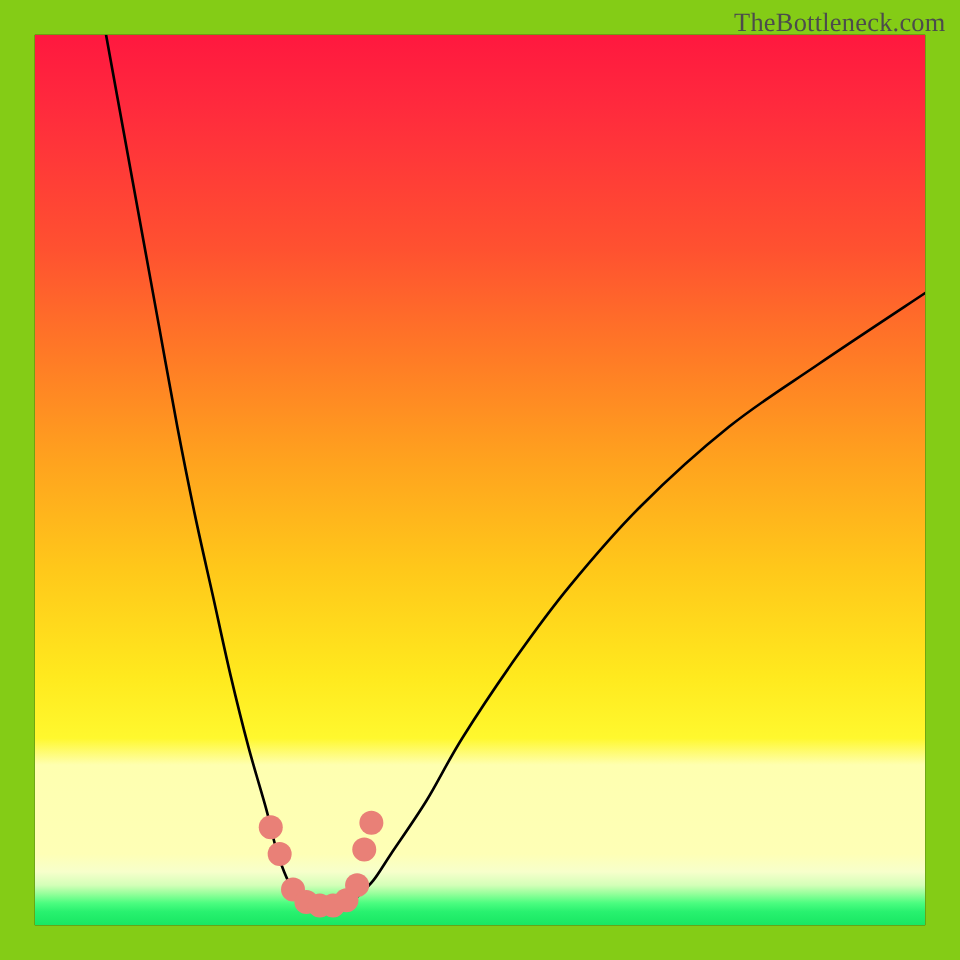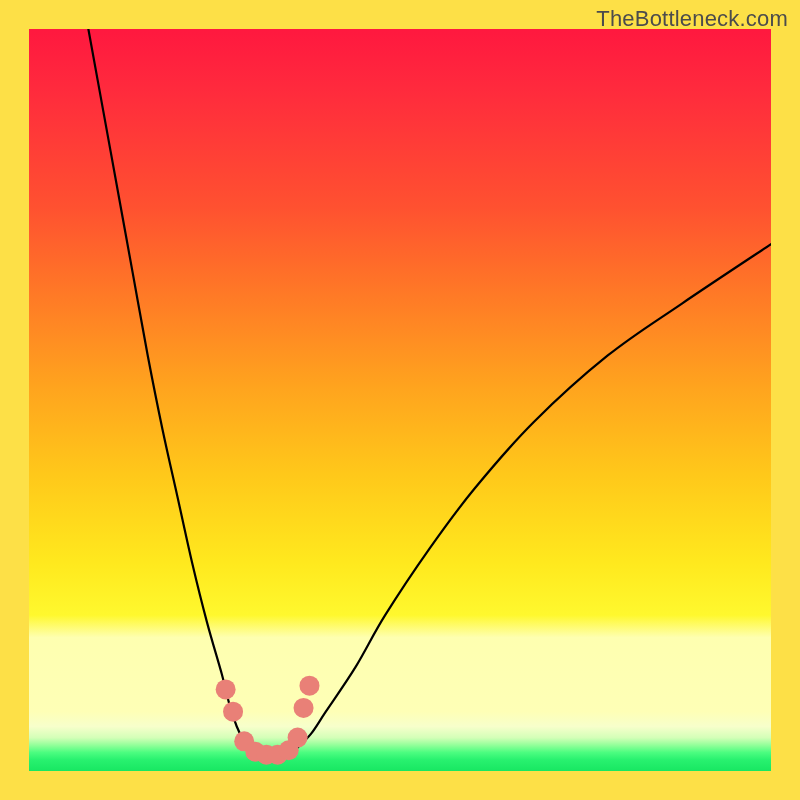--- a/index.html
+++ b/index.html
@@ -8,21 +8,22 @@
     width: 800px;
     height: 800px;
     overflow: hidden;
     background: #000;
     font-family: Arial, Helvetica, sans-serif;
   }
   .outer {
     position: relative;
     width: 800px;
     height: 800px;
-    background: #fde047;
+    background: #84cc16;
+    font-family: Liberation Serif, serif;
   }
   .watermark {
     position: absolute;
     top: 6px;
     right: 12px;
     color: #4c4c4c;
     font-size: 22px;
     font-weight: 500;
     letter-spacing: 0.2px;
     z-index: 30;

